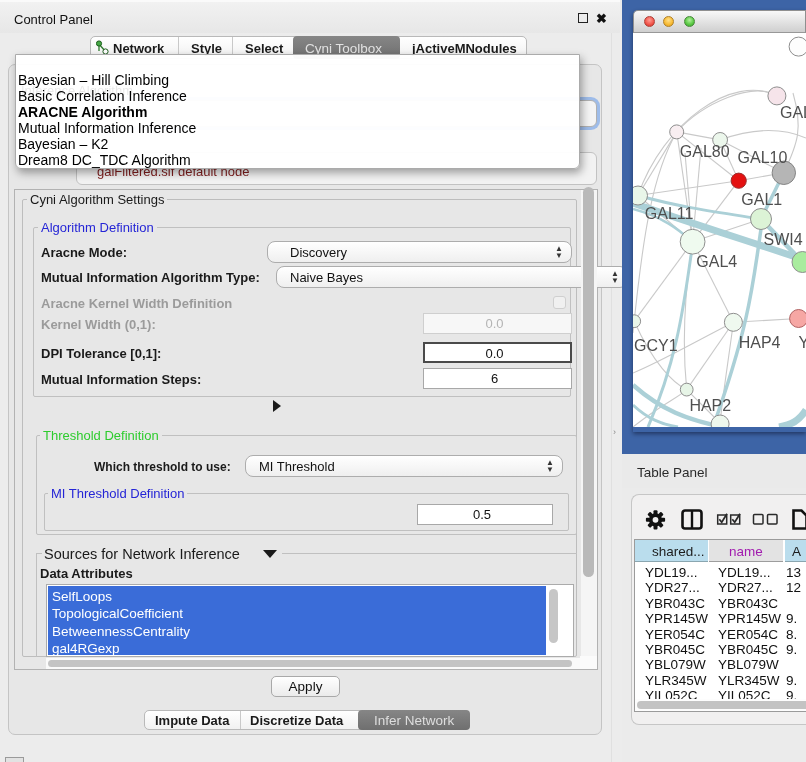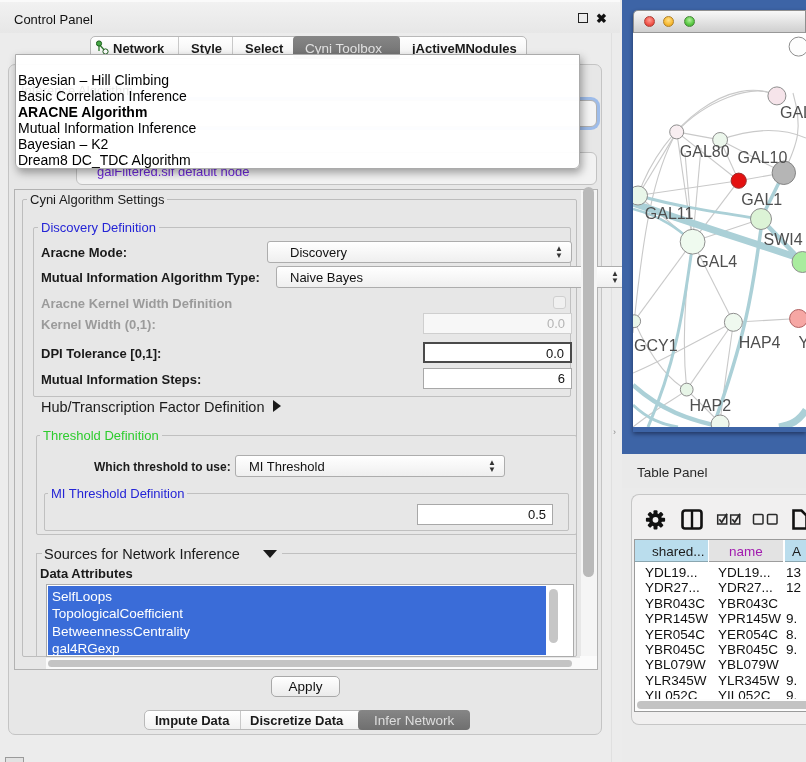--- a/index.html
+++ b/index.html
@@ -1,21 +1,21 @@
 <!DOCTYPE html>
 <html><head><meta charset="utf-8">
 <style>
 *{margin:0;padding:0;box-sizing:border-box}
 html,body{width:806px;height:762px;overflow:hidden;background:#ececec;
 font-family:"Liberation Sans",sans-serif;}
 .a{position:absolute}
 .lbl{font-size:13px;font-weight:bold;color:#1a1a1a;white-space:nowrap}
 .glbl{font-size:13px;font-weight:bold;color:#9b9b9b;white-space:nowrap}
-.fld{position:absolute;background:#fff;border:1px solid #a8a8a8;font-size:13px;text-align:right;padding:2px 6px 0 0;color:#111}
-.combo{position:absolute;background:linear-gradient(#ffffff,#efefef);border:1px solid #ad ad;border:1px solid #adadad;border-radius:3px;font-size:13px;color:#111}
+.fld{position:absolute;background:#fff;border:1px solid #a8a8a8;font-size:13px;text-align:center;padding:2px 6px 0 0;color:#111}
+.combo{position:absolute;background:linear-gradient(#ffffff,#efefef);border:1px solid #ad ad;border:1px solid #adadad;border-radius:8px;font-size:13px;color:#111}
 .carr{position:absolute;right:8px;top:3px;font-size:8px;color:#333;line-height:7px}
 .gbox{position:absolute;border:1px solid #c0c0c0;border-radius:2px}
 .gtit{position:absolute;font-size:13px;white-space:nowrap;background:#e7e7e7;padding:0 3px;line-height:13px}
 </style></head>
 <body>
 <div class="a" id="page" style="left:0;top:0;width:806px;height:762px">
 
 <div class="a" style="left:0;top:0;width:620px;height:762px;background:#ececec"></div>
 <div class="a" style="left:0;top:0;width:620px;height:33px;background:linear-gradient(#f2f2f2,#e7e7e7)"></div>
 <div class="a" style="left:0;top:0;width:620px;height:2px;background:#fafafa"></div>
@@ -38,29 +38,29 @@
 <div class="a lbl" style="left:113px;top:41px">Network</div>
 <div class="a lbl" style="left:191px;top:41px">Style</div>
 <div class="a lbl" style="left:245px;top:41px">Select</div>
 <div class="a lbl" style="left:305px;top:41px;color:#e2e2e2;font-weight:normal;font-size:13.5px">Cyni Toolbox</div>
 <div class="a lbl" style="left:412px;top:41px">jActiveMNodules</div>
 
 <div class="a" style="left:8px;top:64px;width:594px;height:671px;background:#e7e7e7;border:1px solid #c4c4c4;border-radius:7px"></div>
 
 <div class="a" style="left:76px;top:100px;width:521px;height:27px;border:1px solid #b0b0b0;border-radius:6px;background:#f4f4f4;box-shadow:0 0 0 3px rgba(110,160,235,0.6)"></div>
 <div class="a" style="left:76px;top:152px;width:521px;height:33px;border:1px solid #c2c2c2;border-radius:6px;background:#f2f2f2"></div>
-<div class="a" style="left:97px;top:164px;font-size:13px;color:#6d28d9">galFiltered.sif default node</div>
+<div class="a" style="left:97px;top:164px;font-size:13px;color:#7f1d1d">galFiltered.sif default node</div>
 
 <div class="a" style="left:14px;top:189px;width:584px;height:481px;border:1px solid #b2b2b2;background:#e7e7e7"></div>
 
 <div class="gbox" style="left:22px;top:199px;width:555px;height:458px;border-color:#bdbdbd"></div>
 <div class="gtit" style="left:27px;top:193px;color:#1a1a1a">Cyni Algorithm Settings</div>
 
 <div class="gbox" style="left:33px;top:227px;width:538px;height:170px"></div>
-<div class="gtit" style="left:38px;top:221px;color:#2525d6">Discovery Definition</div>
+<div class="gtit" style="left:38px;top:221px;color:#2525d6">Algorithm Definition</div>
 
 <div class="a lbl" style="left:41px;top:245px">Aracne Mode:</div>
 <div class="combo" style="left:267px;top:241px;width:305px;height:22px">
       <span style="position:absolute;left:22px;top:3px">Discovery</span>
       <span class="carr">▲<br>▼</span>
     </div>
 <div class="a lbl" style="left:41px;top:270px">Mutual Information Algorithm Type:</div>
 <div class="combo" style="left:276px;top:266px;width:352px;height:22px">
       <span style="position:absolute;left:13px;top:3px">Naive Bayes</span>
       <span class="carr">▲<br>▼</span>
@@ -71,28 +71,27 @@
 
 <div class="a glbl" style="left:41px;top:317px">Kernel Width (0,1):</div>
 <div class="fld" style="left:423px;top:313px;width:149px;height:21px;background:#f7f7f7;border-color:#cfcfcf;color:#b4b4b4">0.0</div>
 
 <div class="a lbl" style="left:41px;top:346px">DPI Tolerance [0,1]:</div>
 <div class="fld" style="left:423px;top:342px;width:149px;height:21px;border:2px solid #4a4a4a">0.0</div>
 
 <div class="a lbl" style="left:41px;top:372px">Mutual Information Steps:</div>
 <div class="fld" style="left:423px;top:368px;width:149px;height:21px">6</div>
 
-<div class="a" style="left:41px;top:399px;font-size:14.5px;color:#1a1a1a">Hub/Transcription Factor Definition</div>
 <div class="a" style="left:273px;top:400px;width:0;height:0;border-left:8px solid #1a1a1a;border-top:6px solid transparent;border-bottom:6px solid transparent"></div>
 
 <div class="gbox" style="left:36px;top:435px;width:541px;height:100px"></div>
 <div class="gtit" style="left:40px;top:429px;color:#2ecc2e">Threshold Definition</div>
 
 <div class="a lbl" style="left:94px;top:460px;font-size:12px">Which threshold to use:</div>
-<div class="combo" style="left:235px;top:455px;width:270px;height:22px">
+<div class="combo" style="left:245px;top:455px;width:318px;height:22px">
       <span style="position:absolute;left:13px;top:3px">MI Threshold</span>
       <span class="carr">▲<br>▼</span>
     </div>
 
 <div class="gbox" style="left:44px;top:493px;width:525px;height:38px"></div>
 <div class="gtit" style="left:48px;top:487px;color:#2525d6">MI Threshold Definition</div>
 <div class="fld" style="left:417px;top:504px;width:136px;height:21px">0.5</div>
 
 <div class="a" style="left:36px;top:553px;width:6px;height:1px;background:#c0c0c0"></div>
 <div class="a" style="left:282px;top:553px;width:295px;height:1px;background:#c0c0c0"></div>

